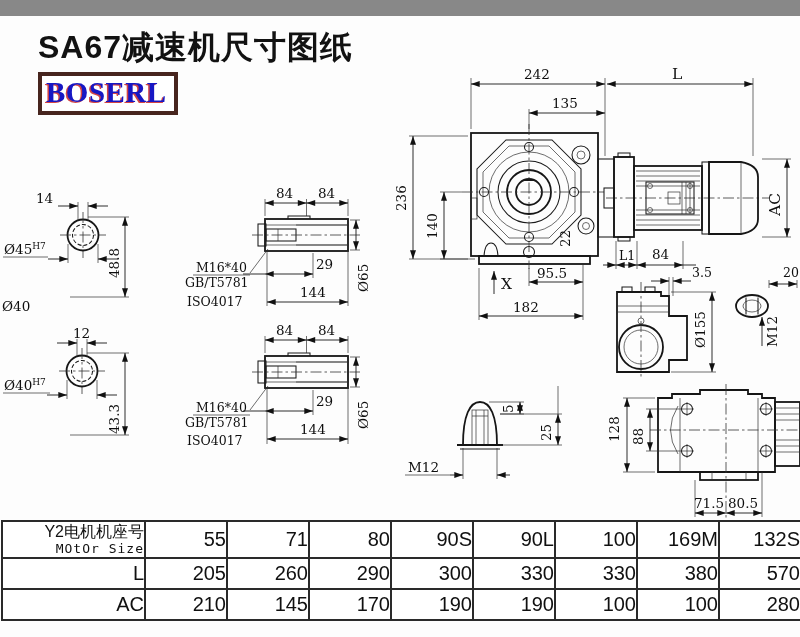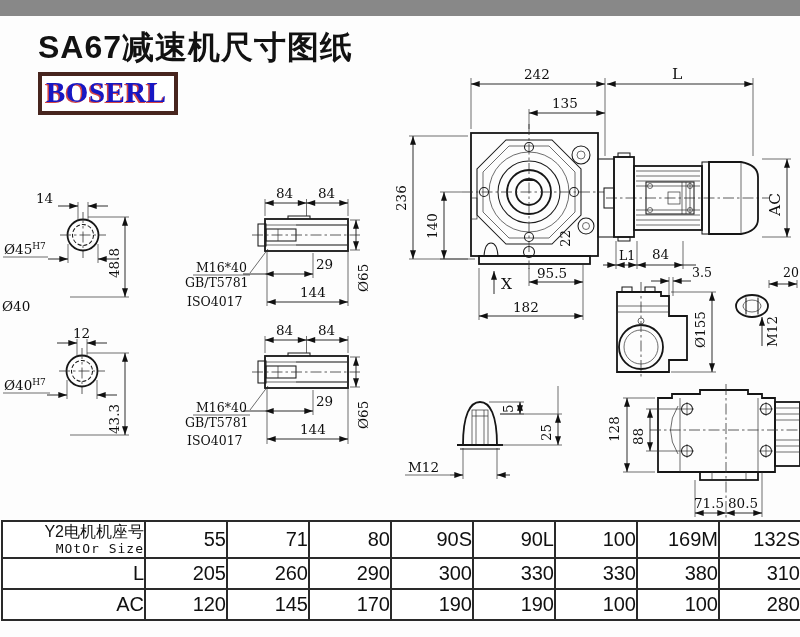--- a/index.html
+++ b/index.html
@@ -323,25 +323,25 @@
     </tr>
     <tr class="rw">
       <td>L</td>
       <td>205</td>
       <td>260</td>
       <td>290</td>
       <td>300</td>
       <td>330</td>
       <td>330</td>
       <td>380</td>
-      <td>310</td>
+      <td>570</td>
     </tr>
     <tr class="rw">
       <td>AC</td>
-      <td>120</td>
+      <td>210</td>
       <td>145</td>
       <td>170</td>
       <td>190</td>
       <td>190</td>
       <td>100</td>
       <td>100</td>
       <td>280</td>
     </tr>
   </tbody>
     </table>

